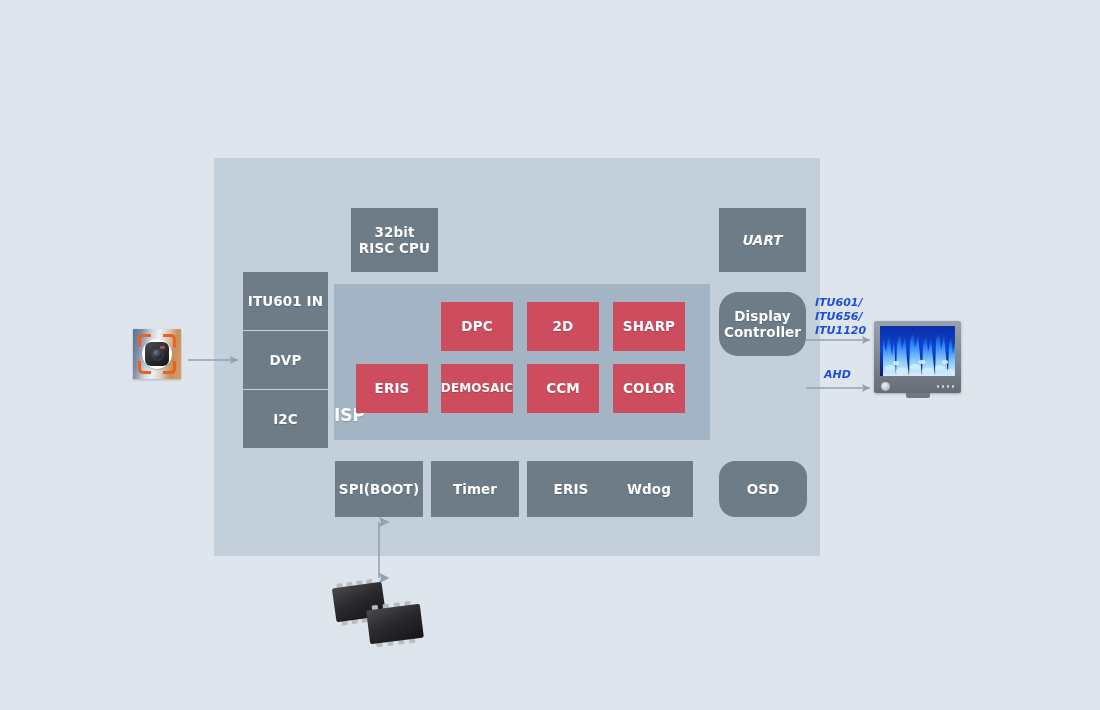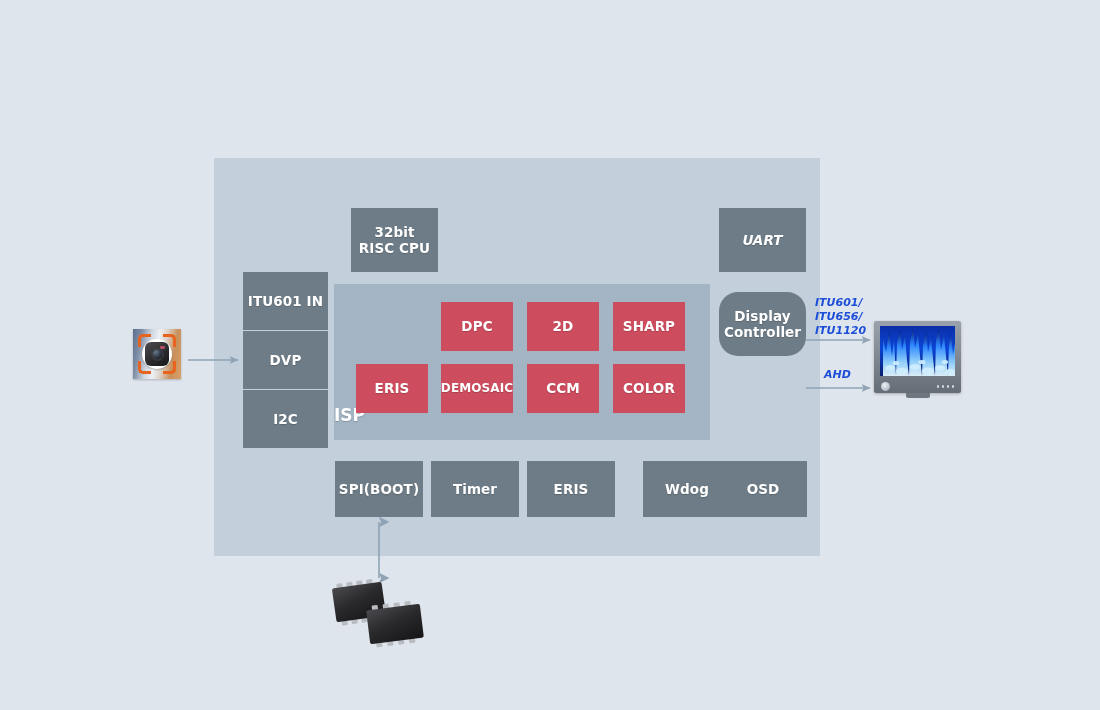--- a/index.html
+++ b/index.html
@@ -215,22 +215,22 @@
   <div class="blk red" style="left:441px;top:364px;width:72px;height:49px;font-size:12px;">DEMOSAIC</div>
   <div class="blk red" style="left:527px;top:364px;width:72px;height:49px;">CCM</div>
   <div class="blk red" style="left:613px;top:364px;width:72px;height:49px;">COLOR</div>
 
   <div class="blk" style="left:719px;top:292px;width:87px;height:64px;border-radius:19px;">Display
 Controller</div>
 
   <div class="blk" style="left:335px;top:461px;width:88px;height:56px;">SPI(BOOT)</div>
   <div class="blk" style="left:431px;top:461px;width:88px;height:56px;">Timer</div>
   <div class="blk" style="left:527px;top:461px;width:88px;height:56px;">ERIS</div>
-  <div class="blk" style="left:643px;top:461px;width:88px;height:56px;">Wdog</div>
-  <div class="blk" style="left:719px;top:461px;width:88px;height:56px;">OSD</div>
+  <div class="blk" style="left:605px;top:461px;width:88px;height:56px;">Wdog</div>
+  <div class="blk" style="left:719px;top:461px;width:88px;height:56px;border-radius:16px;">OSD</div>
 
   <svg class="lines" viewBox="0 0 1100 710">
     <defs>
       <marker id="ah" markerWidth="9" markerHeight="8" refX="8.5" refY="4" orient="auto" markerUnits="userSpaceOnUse">
         <path d="M0,0 L9,4 L0,8 L2.2,4 Z" fill="#8fa3b5"></path>
       </marker>
       <marker id="ah-up" markerWidth="11" markerHeight="11" refX="5.5" refY="10.5" orient="auto" markerUnits="userSpaceOnUse">
         <path d="M5.5,0 L11,11 L5.5,8.4 L0,11 Z" fill="#8fa3b5"></path>
       </marker>
     </defs>

